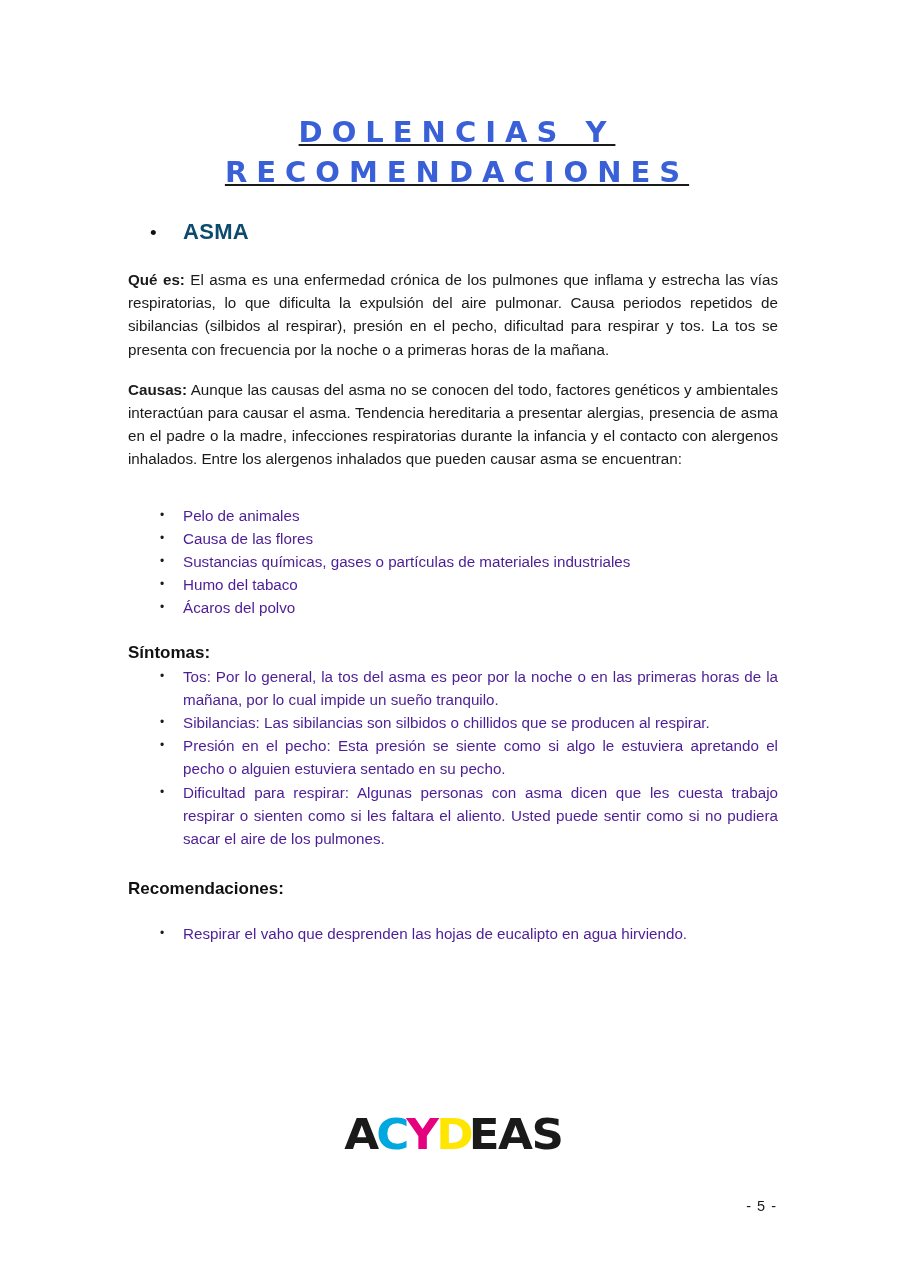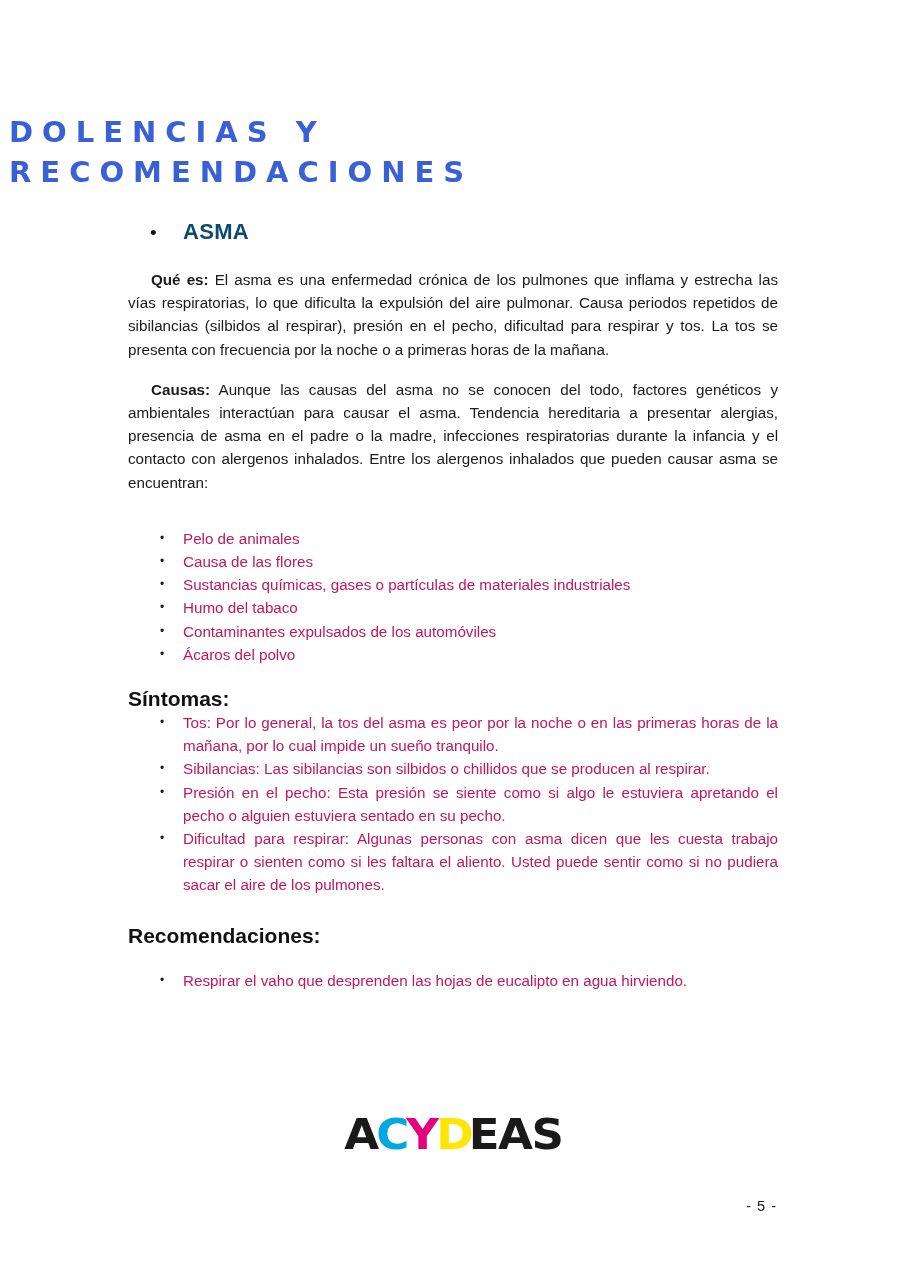--- a/index.html
+++ b/index.html
@@ -22,21 +22,22 @@
     height: 1280px;
     background: #ffffff;
   }
 
   
   .title-block {
     position: absolute;
     left: 0;
     top: 112px;
     width: 905px;
-    text-align: left;
+    text-align: center;
+    text-decoration: underline;
   }
   .title-line {
     display: block;
     color: #3a60d8;
     font-family: "DejaVu Sans", sans-serif;
     font-weight: bold;
     font-size: 30px;
     line-height: 40px;
     letter-spacing: 9px;
     text-indent: 9px;
@@ -76,41 +77,41 @@
     width: 650px;
   }
   p.body {
     margin: 0 0 17px 0;
     font-size: 15.2px;
     line-height: 23.2px;
     text-align: justify;
     color: #1a1a1a;
     font-family: "Liberation Sans", sans-serif;
   }
-  .lead { font-weight: bold; margin-left: 23px; }
+  .lead { font-weight: bold; }
 
   h3.section {
     margin: 0 0 1px 0;
-    font-size: 21px;
+    font-size: 17px;
     line-height: 23px;
     font-weight: bold;
     color: #111;
   }
 
   ul.bullets {
     list-style: none;
     margin: 0;
     padding: 0;
   }
   ul.bullets > li {
     position: relative;
     padding-left: 55px;
     font-size: 15.2px;
     line-height: 23.2px;
-    color: #be185d;
+    color: #4c1d95;
     margin-bottom: 0;
   }
   ul.bullets > li::before {
     content: "\2022";
     position: absolute;
     left: 32px;
     top: 0;
     font-size: 12px;
     line-height: 23.2px;
     color: #1a1a1a;
@@ -175,21 +176,20 @@
 
     <p class="body"><span class="lead">Causas:</span><span> Aunque las causas del asma no se conocen del todo, factores genéticos y ambientales interactúan para causar el asma. Tendencia hereditaria a presentar alergias, presencia de asma en el padre o la madre, infecciones respiratorias durante la infancia y el contacto con alergenos inhalados. Entre los alergenos inhalados que pueden causar asma se encuentran:</span></p>
 
     <div class="gap-sm"></div>
 
     <ul class="bullets">
       <li>Pelo de animales</li>
       <li>Causa de las flores</li>
       <li>Sustancias químicas, gases o partículas de materiales industriales</li>
       <li>Humo del tabaco</li>
-      <li>Contaminantes expulsados de los automóviles</li>
       <li>Ácaros del polvo</li>
     </ul>
 
     <div class="gap-md"></div>
 
     <h3 class="section">Síntomas:</h3>
 
     <ul class="bullets justify">
       <li>Tos: Por lo general, la tos del asma es peor por la noche o en las primeras horas de la mañana, por lo cual impide un sueño tranquilo.</li>
       <li>Sibilancias: Las sibilancias son silbidos o chillidos que se producen al respirar.</li>

